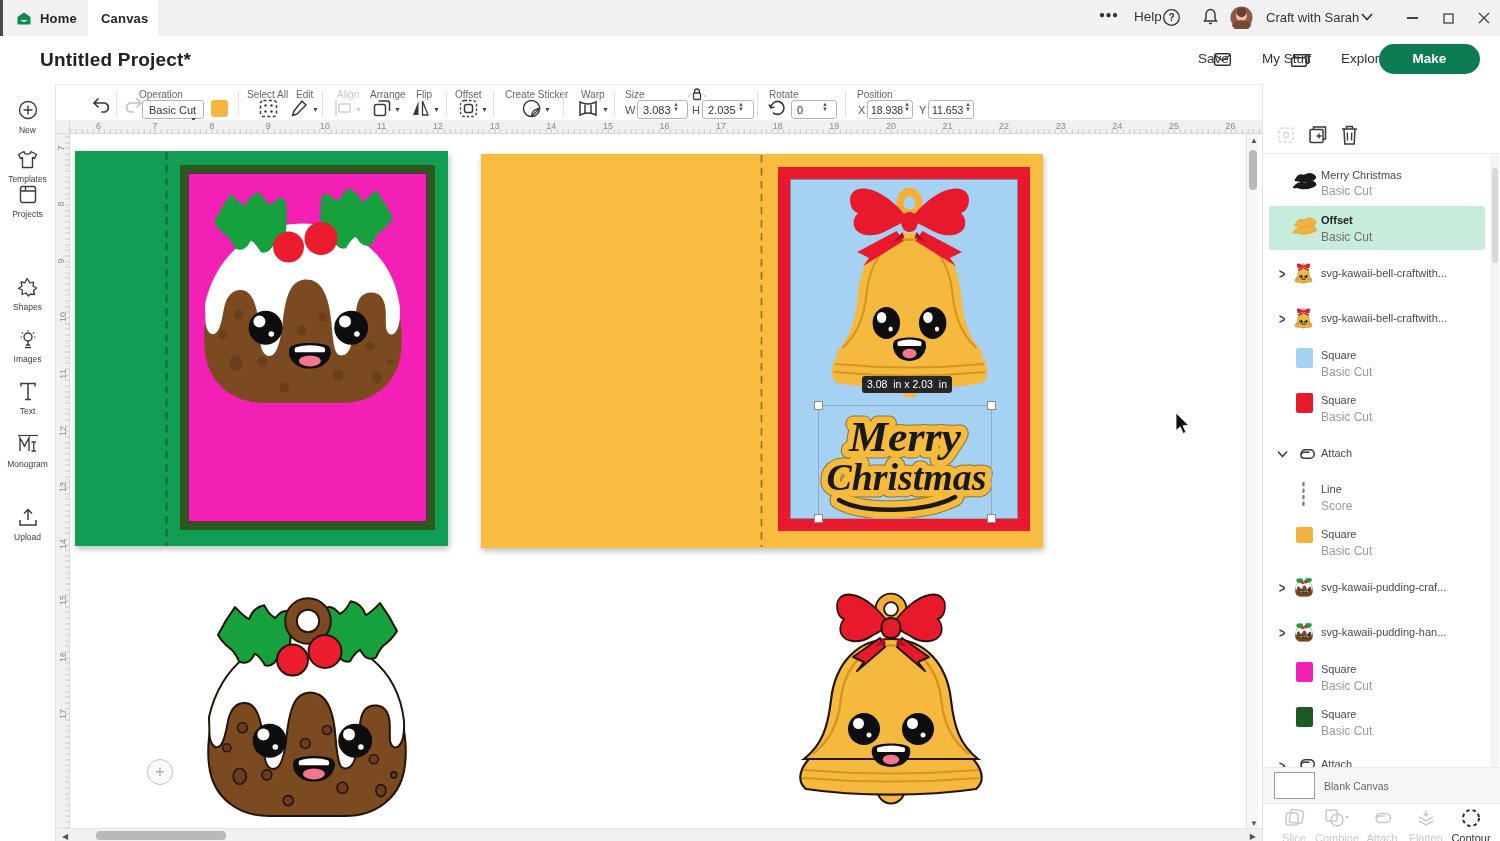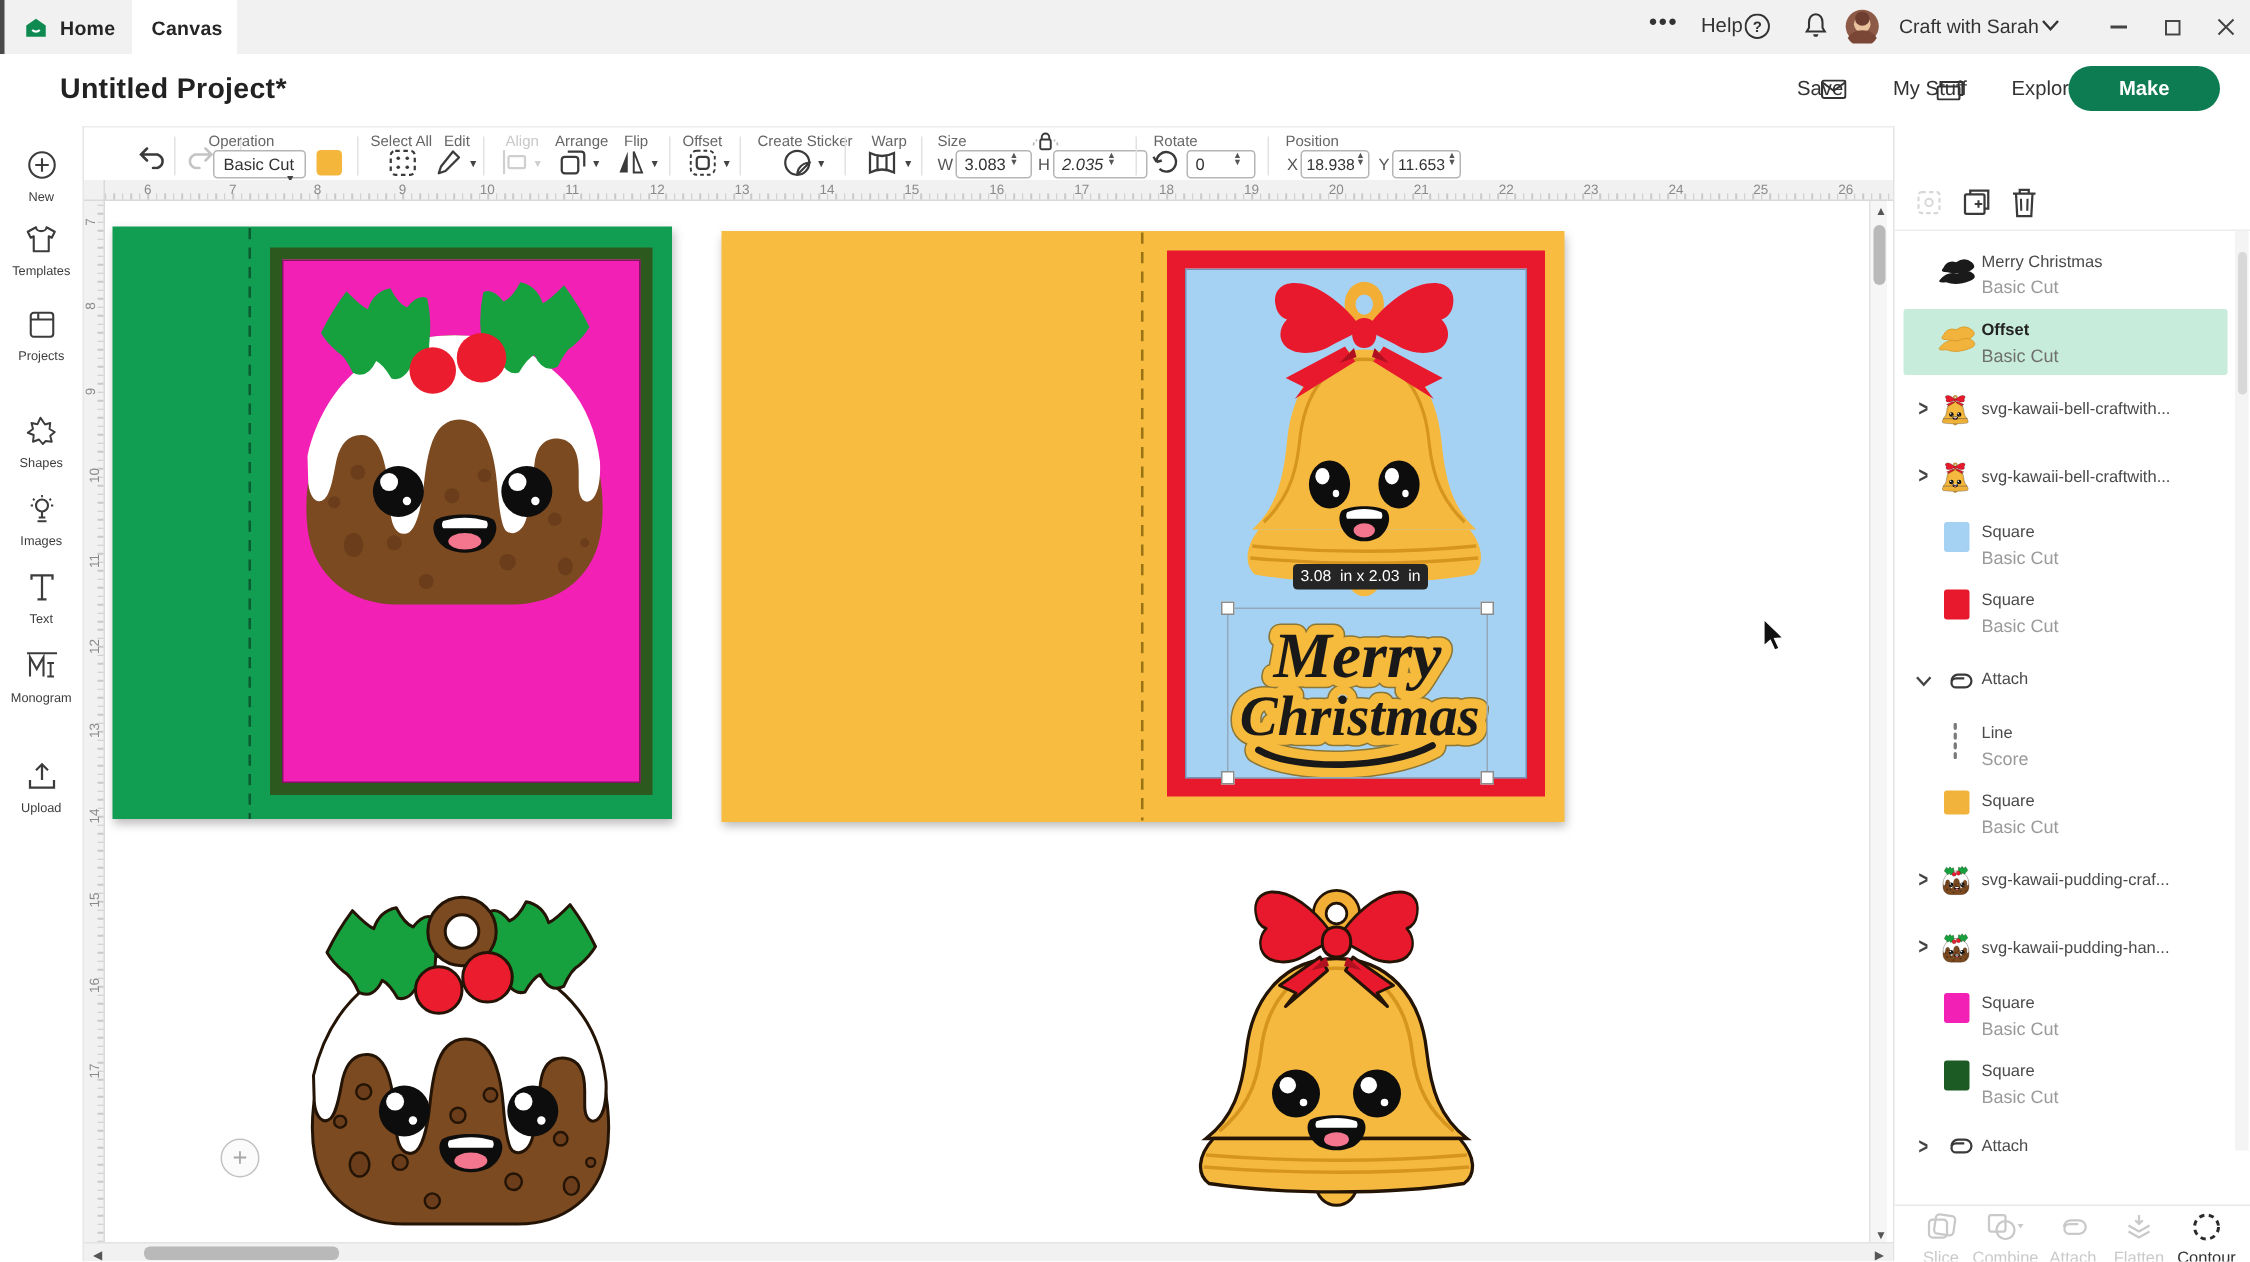--- a/index.html
+++ b/index.html
@@ -234,21 +234,21 @@
   <div class="tlabel" style="left:569px;">Size</div>
   <div class="wlab" style="left:569px;">W</div>
   <div class="inbox" style="left:581px; width:51px; padding:2.5px 5px;">3.083</div>
   <div class="stair" style="left:617px; top:17px;">▲<br>▼</div>
   <svg class="abs" style="left:632px; top:3px;" width="18" height="13" viewBox="0 0 18 13">
     <rect x="5.5" y="5" width="7" height="6.5" rx="1" fill="none" stroke="#3a3a3a" stroke-width="1.3"></rect>
     <path d="M6.5 5 L6.5 3.5 a2.5 2.5 0 0 1 5 0 L11.5 5" fill="none" stroke="#3a3a3a" stroke-width="1.3"></path>
     <path d="M1 9 Q1 6 3.5 5.5 M17 9 Q17 6 14.5 5.5" fill="none" stroke="#bbb" stroke-width="1.2" stroke-dasharray="2 1.6"></path>
   </svg>
   <div class="wlab" style="left:636px;">H</div>
-  <div class="inbox" style="left:646px; width:63px; padding:2.5px 5px;font-style:italic;">2.035</div>
+  <div class="inbox" style="left:646px; width:52px; padding:2.5px 5px;">2.035</div>
   <div class="stair" style="left:682px; top:17px;">▲<br>▼</div>
   <div class="tdiv" style="left:701px;"></div>
   <div class="tlabel" style="left:713px;">Rotate</div>
   <svg class="abs" style="left:712px; top:14px;" width="19" height="18" viewBox="0 0 19 18">
     <path d="M3 9 a6.5 6.5 0 1 1 2 4.6 M3 9 L1 5.5 M3 9 L6.5 8" fill="none" stroke="#3a3a3a" stroke-width="1.6"></path>
   </svg>
   <div class="inbox" style="left:735px; width:46px; padding:2.5px 5px;">0</div>
   <div class="stair" style="left:766px; top:17px;">▲<br>▼</div>
   <div class="tdiv" style="left:789px;"></div>
   <div class="tlabel" style="left:801px;">Position</div>
@@ -267,21 +267,21 @@
           <path d="M10 5.5 L10 14.5 M5.5 10 L14.5 10" stroke="#3c3c3c" stroke-width="1.4"></path>
         </svg>
     <div class="lab">New</div>
   </div>
   <div class="sitem" style="top:66px;">
     <svg width="21" height="19" viewBox="0 0 21 19">
           <path d="M7 1.5 L1.5 4.5 L3.5 8.5 L5.5 7.5 L5.5 17.5 L15.5 17.5 L15.5 7.5 L17.5 8.5 L19.5 4.5 L14 1.5 a3.5 2.6 0 0 1 -7 0 Z" fill="none" stroke="#3c3c3c" stroke-width="1.4" stroke-linejoin="round"></path>
         </svg>
     <div class="lab">Templates</div>
   </div>
-  <div class="sitem" style="top:123px;">
+  <div class="sitem" style="top:101px;">
     <svg width="18" height="19" viewBox="0 0 18 19">
           <rect x="1.5" y="1.5" width="15" height="16" rx="2" fill="none" stroke="#3c3c3c" stroke-width="1.4"></rect>
           <path d="M1.5 6 L16.5 6 M6.5 6 L6.5 1.8" stroke="#3c3c3c" stroke-width="1.4"></path>
         </svg>
     <div class="lab">Projects</div>
   </div>
   <div class="sitem" style="top:193px;">
     <svg width="21" height="20" viewBox="0 0 21 20">
           <path d="M10 1.5 L13 6 L16.5 5 L16 9 L19.5 11 L16.5 13.5 L17.5 17.5 L13.5 17 L11.5 19 L9 16 L5 17.5 L5.5 13 L1.5 11.5 L5 9 L4 5 L8 5.8 Z" fill="none" stroke="#3c3c3c" stroke-width="1.3" stroke-linejoin="round"></path>
         </svg>
@@ -644,20 +644,24 @@
     <div class="lsub" style="top:640px;">Basic Cut</div>
     <div class="lchev" style="top:675px;">&gt;</div>
     <svg class="abs" style="left:33px; top:674px;" width="20" height="12" viewBox="0 0 20 12">
       <path d="M5 6 a4.3 4.3 0 0 1 4.3-4.3 L14 1.7 a4.3 4.3 0 0 1 0 8.6 L8 10.3 a3 3 0 0 1 0-6 L13.5 4.3" fill="none" stroke="#3a3a3a" stroke-width="1.5"></path>
     </svg>
     <div class="ltitle" style="top:674px;">Attach</div>
   </div>
   <div id="rsb">
         <div id="rsbthumb"></div>
       </div>
+  <div id="blankrow">
+    <div id="blanksw"></div>
+    <div id="blanklab">Blank Canvas</div>
+  </div>
   <div id="rbottom">
     <div class="bbtn dis" style="left:9px;">
       <svg width="21" height="20" viewBox="0 0 21 20">
         <rect x="2" y="5" width="12" height="12" rx="2.5" fill="none" stroke="#c9c9c9" stroke-width="1.5"></rect>
         <rect x="6" y="2" width="13" height="13" rx="2.5" fill="none" stroke="#c9c9c9" stroke-width="1.5" transform="rotate(8 12 8)"></rect>
       </svg>
       <div class="blab">Slice</div>
     </div>
     <div class="bbtn dis" style="left:52px;">
       <svg width="26" height="20" viewBox="0 0 26 20">

